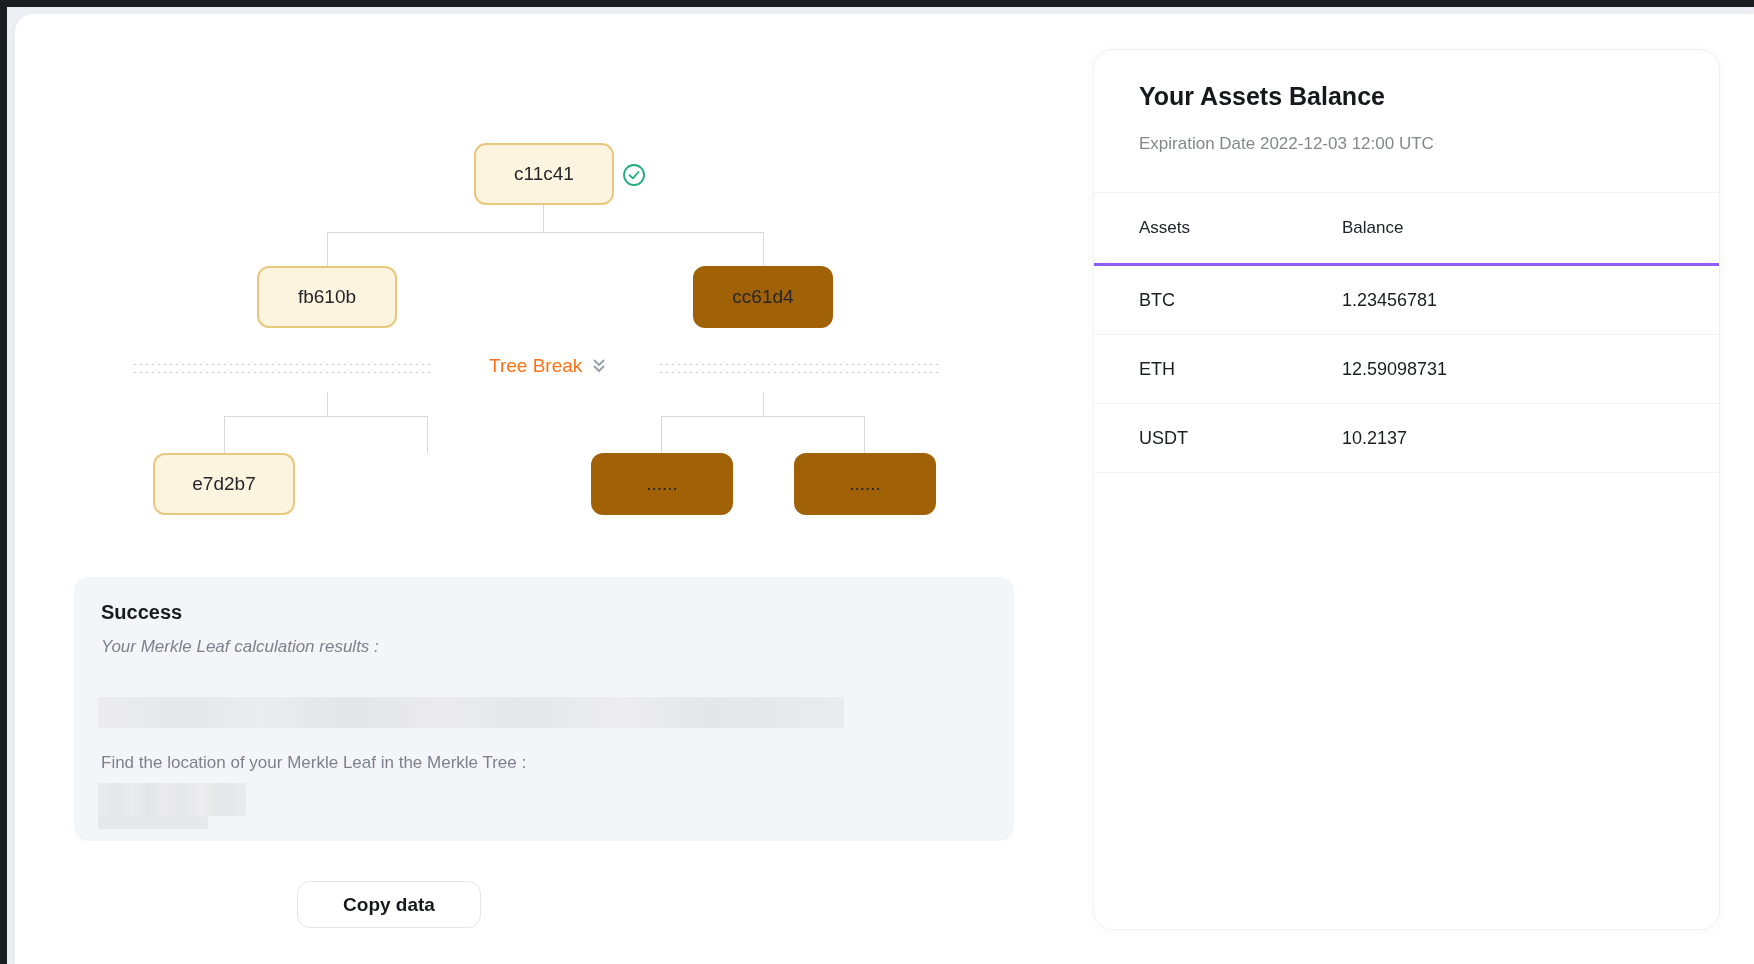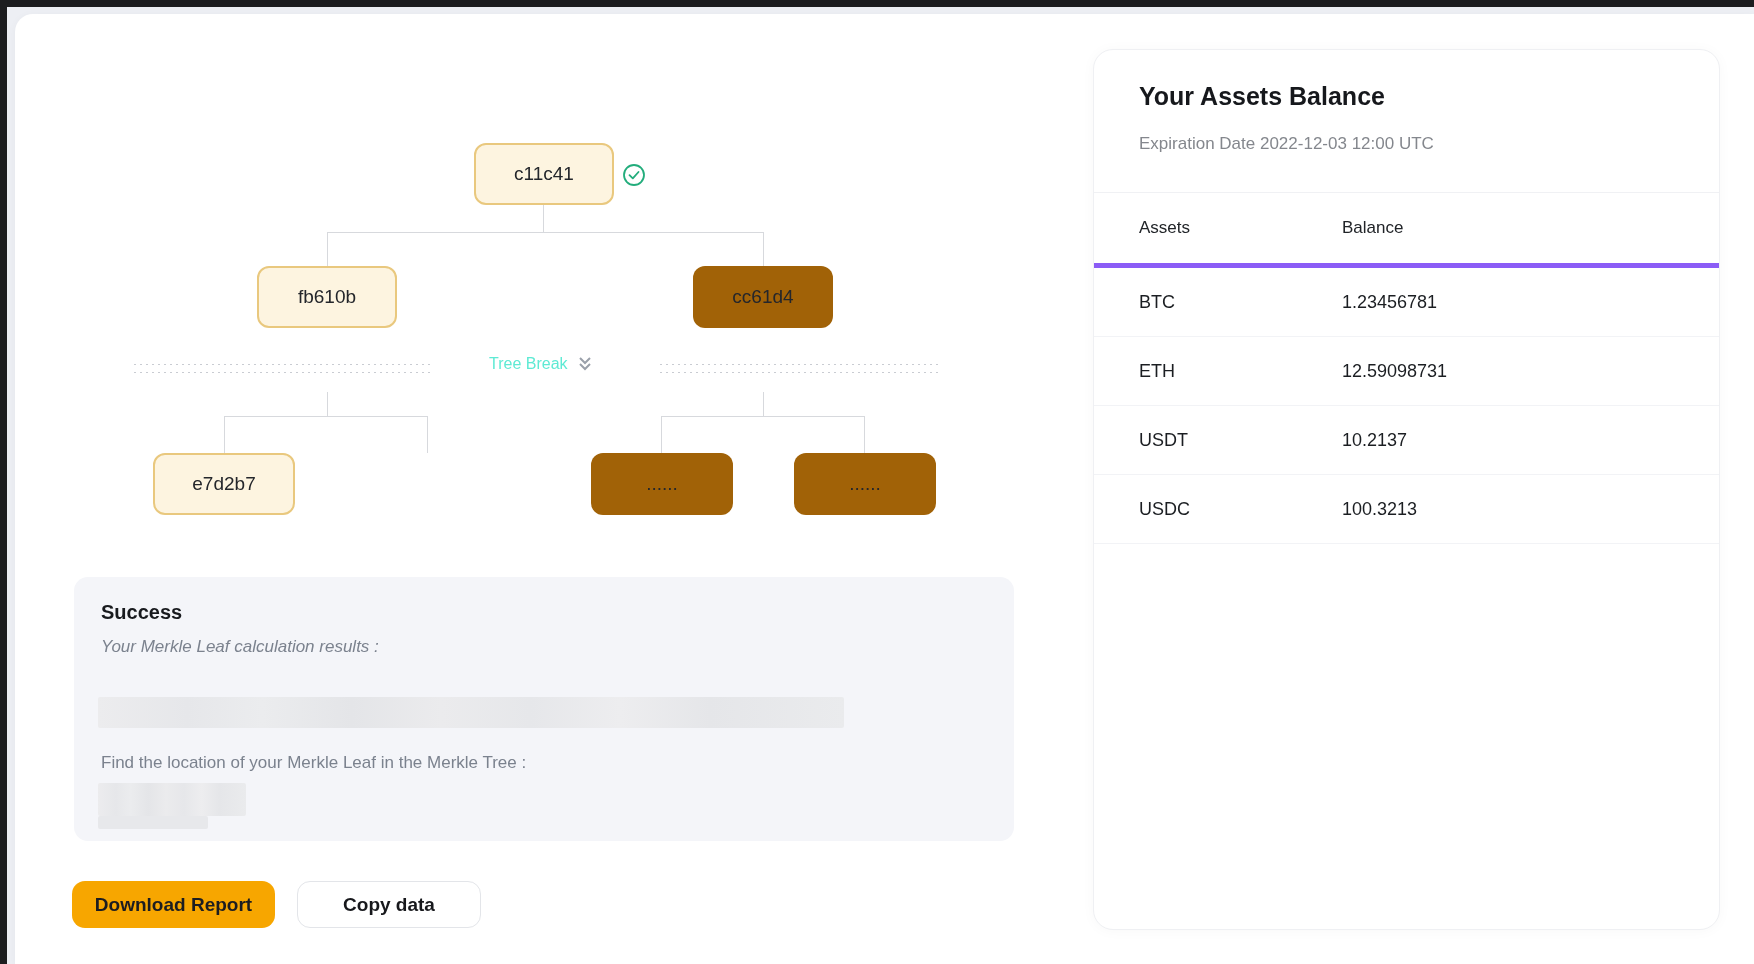--- a/index.html
+++ b/index.html
@@ -18,21 +18,21 @@
   
   .node{position:absolute;height:62px;border-radius:12px;display:flex;align-items:center;justify-content:center;
         font-size:19px;color:#24262b;box-sizing:border-box;}
   .node.hl{background:#fdf4e0;border:2px solid #e9c87e;}
   .node.gray{background:#a16207;}
 
   
   .line{position:absolute;background:#d7d9dd;}
   .dotline{position:absolute;height:1px;background-image:repeating-linear-gradient(90deg,#c9ccd2 0 2px,transparent 2px 6px);}
 
-  .tree-break{position:absolute;left:489px;top:355px;display:flex;align-items:center;gap:9px;font-size:16px;color:#5eead4;cursor:pointer;}
+  .tree-break{position:absolute;left:489px;top:355px;display:flex;align-items:center;gap:9px;font-size:19px;color:#f97316;cursor:pointer;}
   .tree-break svg{display:block;}
 
   .check-badge{position:absolute;left:622px;top:163px;width:24px;height:24px;}
 
   
   .success-panel{position:absolute;left:74px;top:577px;width:940px;height:264px;background:#f4f5f9;border-radius:14px;}
   .success-title{position:absolute;left:27px;top:24px;font-size:20px;font-weight:700;color:#181a1e;}
   .success-line{position:absolute;left:27px;font-size:17px;color:#7b828e;}
   .line-calc{top:60px;font-style:italic;}
   .line-loc{top:176px;}
@@ -49,21 +49,21 @@
   .btn-copy{left:297px;width:184px;background:#ffffff;color:#17181c;border:1px solid #e3e5e9;box-sizing:border-box;}
 
   
   .asset-card{position:absolute;left:1093px;top:49px;width:627px;height:881px;background:#fff;
               border:1px solid #eff0f3;border-radius:20px;box-sizing:border-box;box-shadow:0 1px 14px rgba(20,21,26,.03);}
   .asset-title{position:absolute;left:45px;top:32px;font-size:25px;font-weight:700;color:#16181c;}
   .asset-expiry{position:absolute;left:45px;top:84px;font-size:17px;color:#84878d;}
   .asset-divider{position:absolute;left:0;right:0;top:142px;height:1px;background:#f0f1f4;}
   .asset-table{position:absolute;left:0;right:0;top:143px;}
   .a-row{display:flex;align-items:center;height:68px;border-bottom:1px solid #f2f3f6;margin:0 0 0 0;padding:0 20px 0 45px;}
-  .a-row.head{height:70px;border-bottom:5px solid #8b5cf6;}
+  .a-row.head{height:70px;border-bottom:3px solid #8b5cf6;}
   .a-col1{width:203px;font-size:18px;color:#1b1e22;}
   .a-col2{flex:1;font-size:18px;color:#1b1e22;}
   .a-row.head .a-col1,.a-row.head .a-col2{font-size:17px;color:#212428;}
 </style>
 </head>
 <body>
 
 <div id="gray-layer"></div>
 <div id="main-panel"></div>
 
@@ -115,21 +115,20 @@
 
   <div class="success-panel">
     <div class="success-title">Success</div>
     <div class="success-line line-calc">Your Merkle Leaf calculation results :</div>
     <div class="blur-bar blur1"></div>
     <div class="success-line line-loc">Find the location of your Merkle Leaf in the Merkle Tree :</div>
     <div class="blur-bar blur2a"></div>
     <div class="blur-bar blur2b"></div>
   </div>
 
-  <button class="btn btn-download">Download Report</button>
   <button class="btn btn-copy">Copy data</button>
 
   <div class="asset-card">
     <div class="asset-title">Your Assets Balance</div>
     <div class="asset-expiry">Expiration Date 2022-12-03 12:00 UTC</div>
     <div class="asset-divider"></div>
     <div class="asset-table">
       <div class="a-row head">
         <div class="a-col1">Assets</div>
         <div class="a-col2">Balance</div>
@@ -139,20 +138,16 @@
         <div class="a-col2">1.23456781</div>
       </div>
       <div class="a-row">
         <div class="a-col1">ETH</div>
         <div class="a-col2">12.59098731</div>
       </div>
       <div class="a-row">
         <div class="a-col1">USDT</div>
         <div class="a-col2">10.2137</div>
       </div>
-      <div class="a-row">
-        <div class="a-col1">USDC</div>
-        <div class="a-col2">100.3213</div>
-      </div>
     </div>
   </div>
 
 </div>
 
 </body></html>

